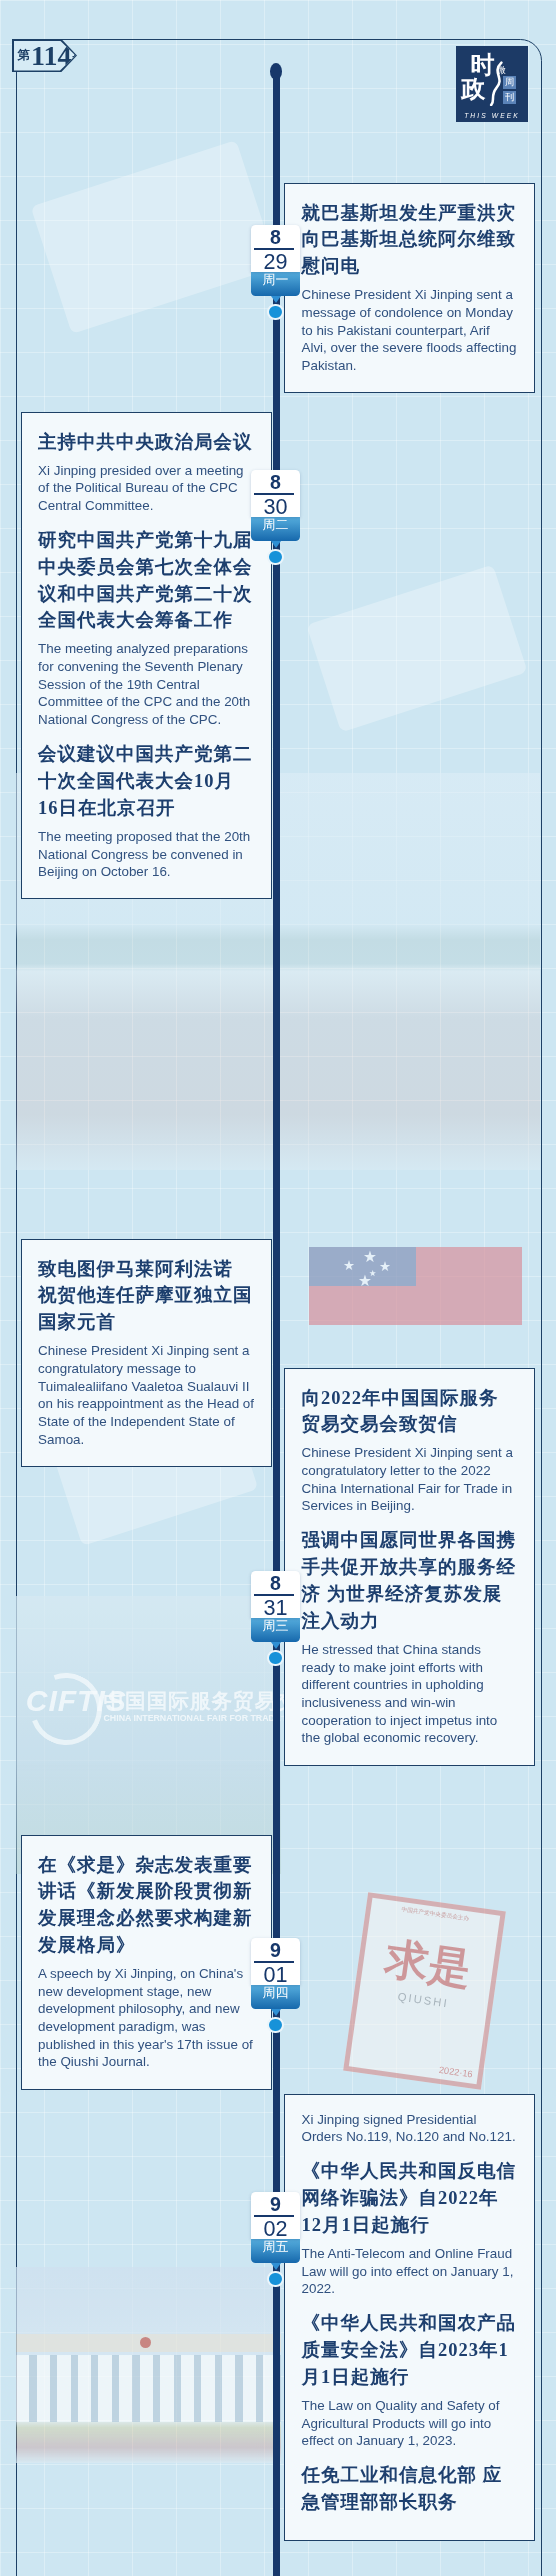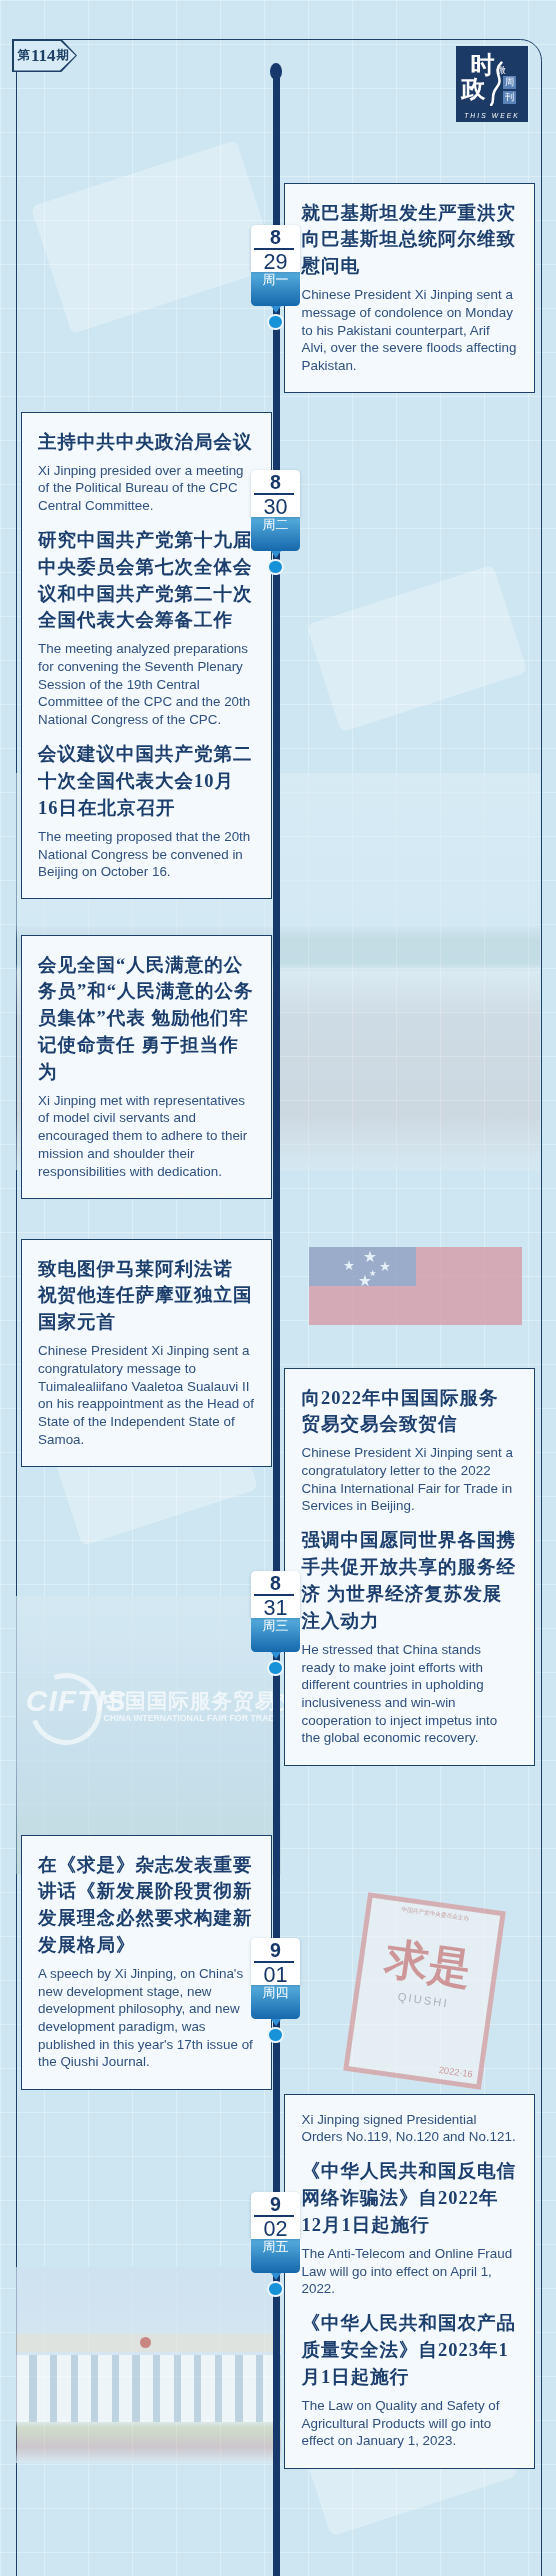--- a/index.html
+++ b/index.html
@@ -17,21 +17,21 @@
   
   .frame{position:absolute;left:15.5px;top:39px;width:524px;height:3094px;
     border:1.5px solid #1d4066;border-radius:21.6px;pointer-events:none;}
   
   .issue{position:absolute;left:12px;top:39px;width:65px;height:33px;
     clip-path:polygon(0 0,76% 0,100% 50%,76% 100%,0 100%);background:#1d4066;}
   .issue-in{position:absolute;left:1.5px;top:1.5px;right:1.5px;bottom:1.5px;
     clip-path:polygon(0 0,75% 0,100% 50%,75% 100%,0 100%);background:#d6ebf5;
     display:flex;align-items:center;justify-content:flex-start;padding-left:4.1px;color:#1d4066;}
   .issue-in .small{font-size:12.4px;font-weight:700;}
-  .issue-in .big{font-size:17px;font-weight:700;font-family:"Liberation Serif","DejaVu Serif",serif;margin:0 1px;}
+  .issue-in .big{font-size:28px;font-weight:700;font-family:"Liberation Serif","DejaVu Serif",serif;margin:0 1px;}
   
   .brand{position:absolute;left:456px;top:46px;width:72px;height:76px;background:#1c3a66;color:#fff;}
   .brand .shi{position:absolute;left:14.4px;top:3.1px;font-size:24px;font-weight:700;font-family:"Liberation Serif","DejaVu Serif",serif;}
   .brand .zheng{position:absolute;left:5.2px;top:27px;font-size:24px;font-weight:700;font-family:"Liberation Serif","DejaVu Serif",serif;}
   .brand .wei{position:absolute;left:41px;top:18.5px;font-size:8.8px;}
   .brand .bx{position:absolute;left:47px;width:13.4px;height:13.4px;background:#5b83b8;color:#fff;
     font-size:9.3px;text-align:center;line-height:13.4px;}
   .brand .b1{top:30px;} .brand .b2{top:45px;}
   .brand .tw{position:absolute;left:0;right:0;bottom:3.1px;text-align:center;font-size:6.7px;
     font-style:italic;letter-spacing:2.1px;}
@@ -39,21 +39,21 @@
   
   .tl-line{position:absolute;left:273px;top:72px;width:6.7px;height:2698px;background:#17386b;z-index:2;}
   .tl-start{position:absolute;left:270px;top:63px;width:12px;height:16.5px;background:#17386b;border-radius:50%;z-index:2;}
   
   .date-badge{position:absolute;left:251px;width:49px;z-index:4;}
   .date-box{position:relative;width:49px;height:47px;background:#ffffff;border-radius:4.6px 4.6px 0 0;
     box-shadow:0 1px 3.1px rgba(27,61,110,.25);color:#17386b;}
   .date-month{position:absolute;top:1px;left:0;right:0;text-align:center;font-size:19.6px;font-weight:700;}
   .date-bar{position:absolute;top:23px;left:2.6px;width:40px;height:2.1px;background:#17386b;}
   .date-day{position:absolute;top:24px;left:0;right:0;text-align:center;font-size:21.6px;font-weight:400;}
-  .date-week{width:49px;height:34px;background:linear-gradient(180deg,#56aede,#1668ac);
+  .date-week{width:49px;height:24px;background:linear-gradient(180deg,#56aede,#1668ac);
     color:#fff;font-size:13px;text-align:center;line-height:16.5px;border-radius:0 0 4.6px 4.6px;}
   .date-pointer{margin:0 auto;width:0;height:0;border-left:5.7px solid transparent;
     border-right:5.7px solid transparent;border-top:7.2px solid #2f8fd4;}
   .date-dot{margin:1px auto 0;width:12.4px;height:12.4px;border-radius:50%;
     background:#1792d9;border:2.1px solid #eaf5fb;}
   
   .card{position:absolute;width:251px;background:#f3f9fc;border:1.5px solid #1d4066;
     box-sizing:border-box;padding:15.5px 16.5px 17.5px;z-index:3;}
   .card.left{left:20.6px;} .card.right{left:284px;}
   .card h2{margin:0 0 6.2px;font-family:"Liberation Serif","DejaVu Serif",serif;
@@ -216,26 +216,20 @@
     <div class="sec">
       <h2>研究中国共产党第十九届中央委员会第七次全体会议和中国共产党第二十次全国代表大会筹备工作</h2>
       <p>The meeting analyzed preparations for convening the Seventh Plenary Session of the 19th Central Committee of the CPC and the 20th National Congress of the CPC.</p>
     </div>
     <div class="sec">
       <h2>会议建议中国共产党第二十次全国代表大会10月16日在北京召开</h2>
       <p>The meeting proposed that the 20th National Congress be convened in Beijing on October 16.</p>
     </div>
   </section>
 
-  <section class="card left" style="top:935px;">
-    <div class="sec">
-      <h2>会见全国“人民满意的公务员”和“人民满意的公务员集体”代表 勉励他们牢记使命责任 勇于担当作为</h2>
-      <p>Xi Jinping met with representatives of model civil servants and encouraged them to adhere to their mission and shoulder their responsibilities with dedication.</p>
-    </div>
-  </section>
 
   <section class="card left" style="top:1239px;">
     <div class="sec">
       <h2>致电图伊马莱阿利法诺 祝贺他连任萨摩亚独立国国家元首</h2>
       <p>Chinese President Xi Jinping sent a congratulatory message to Tuimalealiifano Vaaletoa Sualauvi II on his reappointment as the Head of State of the Independent State of Samoa.</p>
     </div>
   </section>
 
   <section class="card right" style="top:1368px;">
     <div class="sec">
@@ -254,22 +248,26 @@
       <p>A speech by Xi Jinping, on China's new development stage, new development philosophy, and new development paradigm, was published in this year's 17th issue of the Qiushi Journal.</p>
     </div>
   </section>
 
   <section class="card right" style="top:2094px;">
     <div class="sec">
       <p>Xi Jinping signed Presidential Orders No.119, No.120 and No.121.</p>
     </div>
     <div class="sec">
       <h2>《中华人民共和国反电信网络诈骗法》自2022年12月1日起施行</h2>
-      <p>The Anti-Telecom and Online Fraud Law will go into effect on April 1, 2022.</p>
+      <p>The Anti-Telecom and Online Fraud Law will go into effect on January 1, 2022.</p>
     </div>
     <div class="sec">
       <h2>《中华人民共和国农产品质量安全法》自2023年1月1日起施行</h2>
       <p>The Law on Quality and Safety of Agricultural Products will go into effect on January 1, 2023.</p>
     </div>
+    <div class="sec">
+      <h2>任免工业和信息化部 应急管理部部长职务</h2>
+
+    </div>
   </section>
 
 </div>
 
 
 </body></html>

